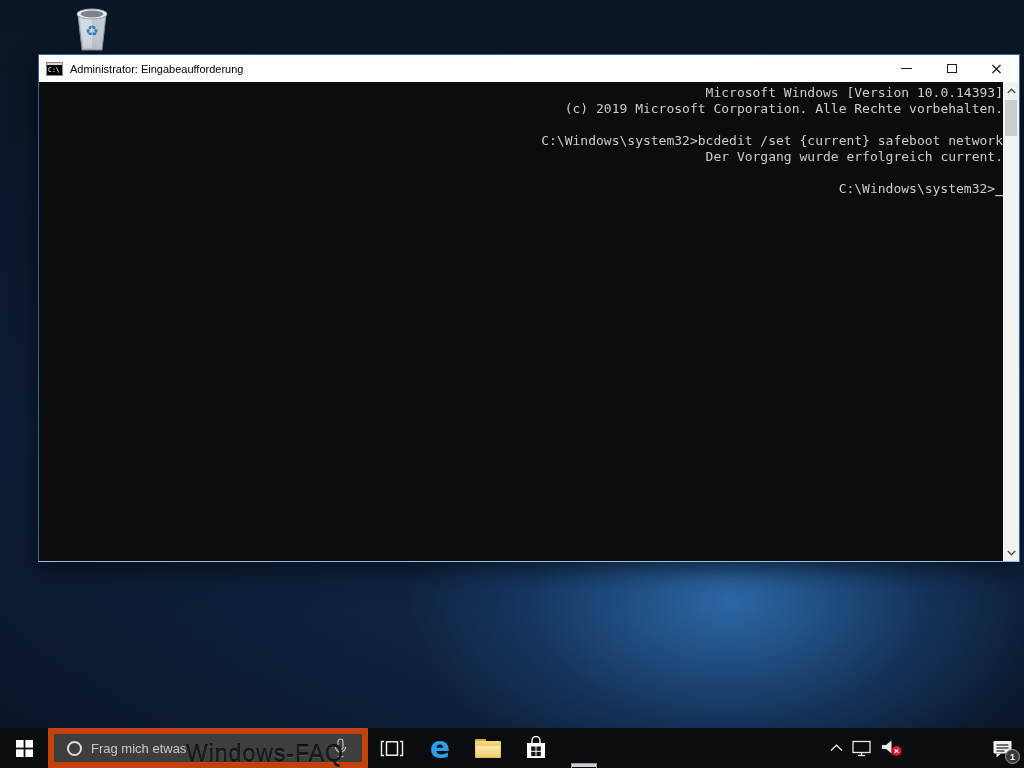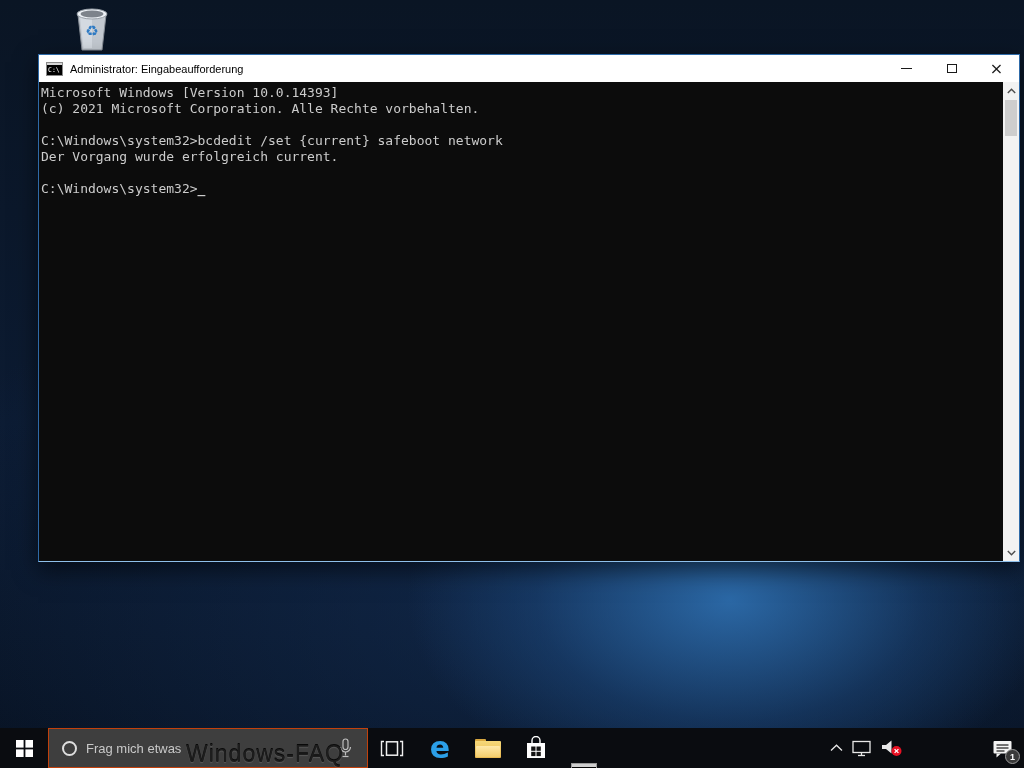--- a/index.html
+++ b/index.html
@@ -52,40 +52,40 @@
   .max-box { width:10px; height:9px; border:1px solid #1a1a1a; }
   .close-glyph { font-size:16px; line-height:16px; color:#1a1a1a; font-family:"DejaVu Sans",sans-serif; }
 
   .console {
     position:absolute; left:0; top:27px; right:16px; bottom:0;
     background:#0c0c0c; overflow:hidden;
     font-family:"DejaVu Sans Mono","Liberation Mono",monospace;
     font-size:13px; line-height:16px; color:#cccccc;
     padding:3px 0 0 2px;
   }
-  .console-line { white-space:pre; min-height:16px; }
+  .console-line { white-space:pre; min-height:16px;text-align:right; }
   .cursor { color:#cccccc; font-weight:bold; }
 
   .scrollbar {
     position:absolute; top:27px; right:0; bottom:0; width:16px;
     background:#f2f2f2; display:flex; flex-direction:column; align-items:center;
   }
   .sb-arrow { width:16px; height:17px; display:flex; align-items:center; justify-content:center; }
   .sb-thumb { width:12px; height:36px; background:#cdcdcd; margin-top:1px; }
   .sb-fill { flex:1; }
 
   
   .taskbar {
     position:absolute; left:0; bottom:0; width:1024px; height:40px; z-index:30;
     background:#0a0c10; display:flex; align-items:stretch;
   }
   .tb-btn { display:flex; align-items:center; justify-content:center; cursor:default; position:relative; }
   .start-btn { width:48px; }
   .search-box {
-    width:320px; background:#3e3e3e; border:1px solid #c2410c;
+    width:320px; background:#3e3e3e; border:6px solid #c2410c;
     display:flex; align-items:center;
   }
   .cortana-ring {
     width:15px; height:15px; border:2px solid #dedede; border-radius:50%;
     margin-left:13px; flex:0 0 auto;
   }
   .search-text { margin-left:9px; font-size:13px; color:#c8c8c8; white-space:nowrap; flex:1; }
   .mic-wrap { margin-right:14px; display:flex; align-items:center; }
 
   .app-btn { width:48px; }
@@ -143,21 +143,21 @@
     <div class="win-btn">
         <span class="max-box"></span>
       </div>
     <div class="win-btn">
         <span class="close-glyph">×</span>
       </div>
   </div>
 
   <div class="console">
     <div class="console-line">Microsoft Windows [Version 10.0.14393]</div>
-    <div class="console-line">(c) 2021 Microsoft Corporation. Alle Rechte vorbehalten.</div>
+    <div class="console-line">(c) 2019 Microsoft Corporation. Alle Rechte vorbehalten.</div>
     <div class="console-line"></div>
     <div class="console-line">C:\Windows\system32&gt;bcdedit /set {current} safeboot network</div>
     <div class="console-line">Der Vorgang wurde erfolgreich current.</div>
     <div class="console-line"></div>
     <div class="console-line"><span>C:\Windows\system32&gt;</span><span class="cursor">_</span></div>
   </div>
 
   <div class="scrollbar">
     <div class="sb-arrow">
       <svg width="9" height="6" viewBox="0 0 9 6">

